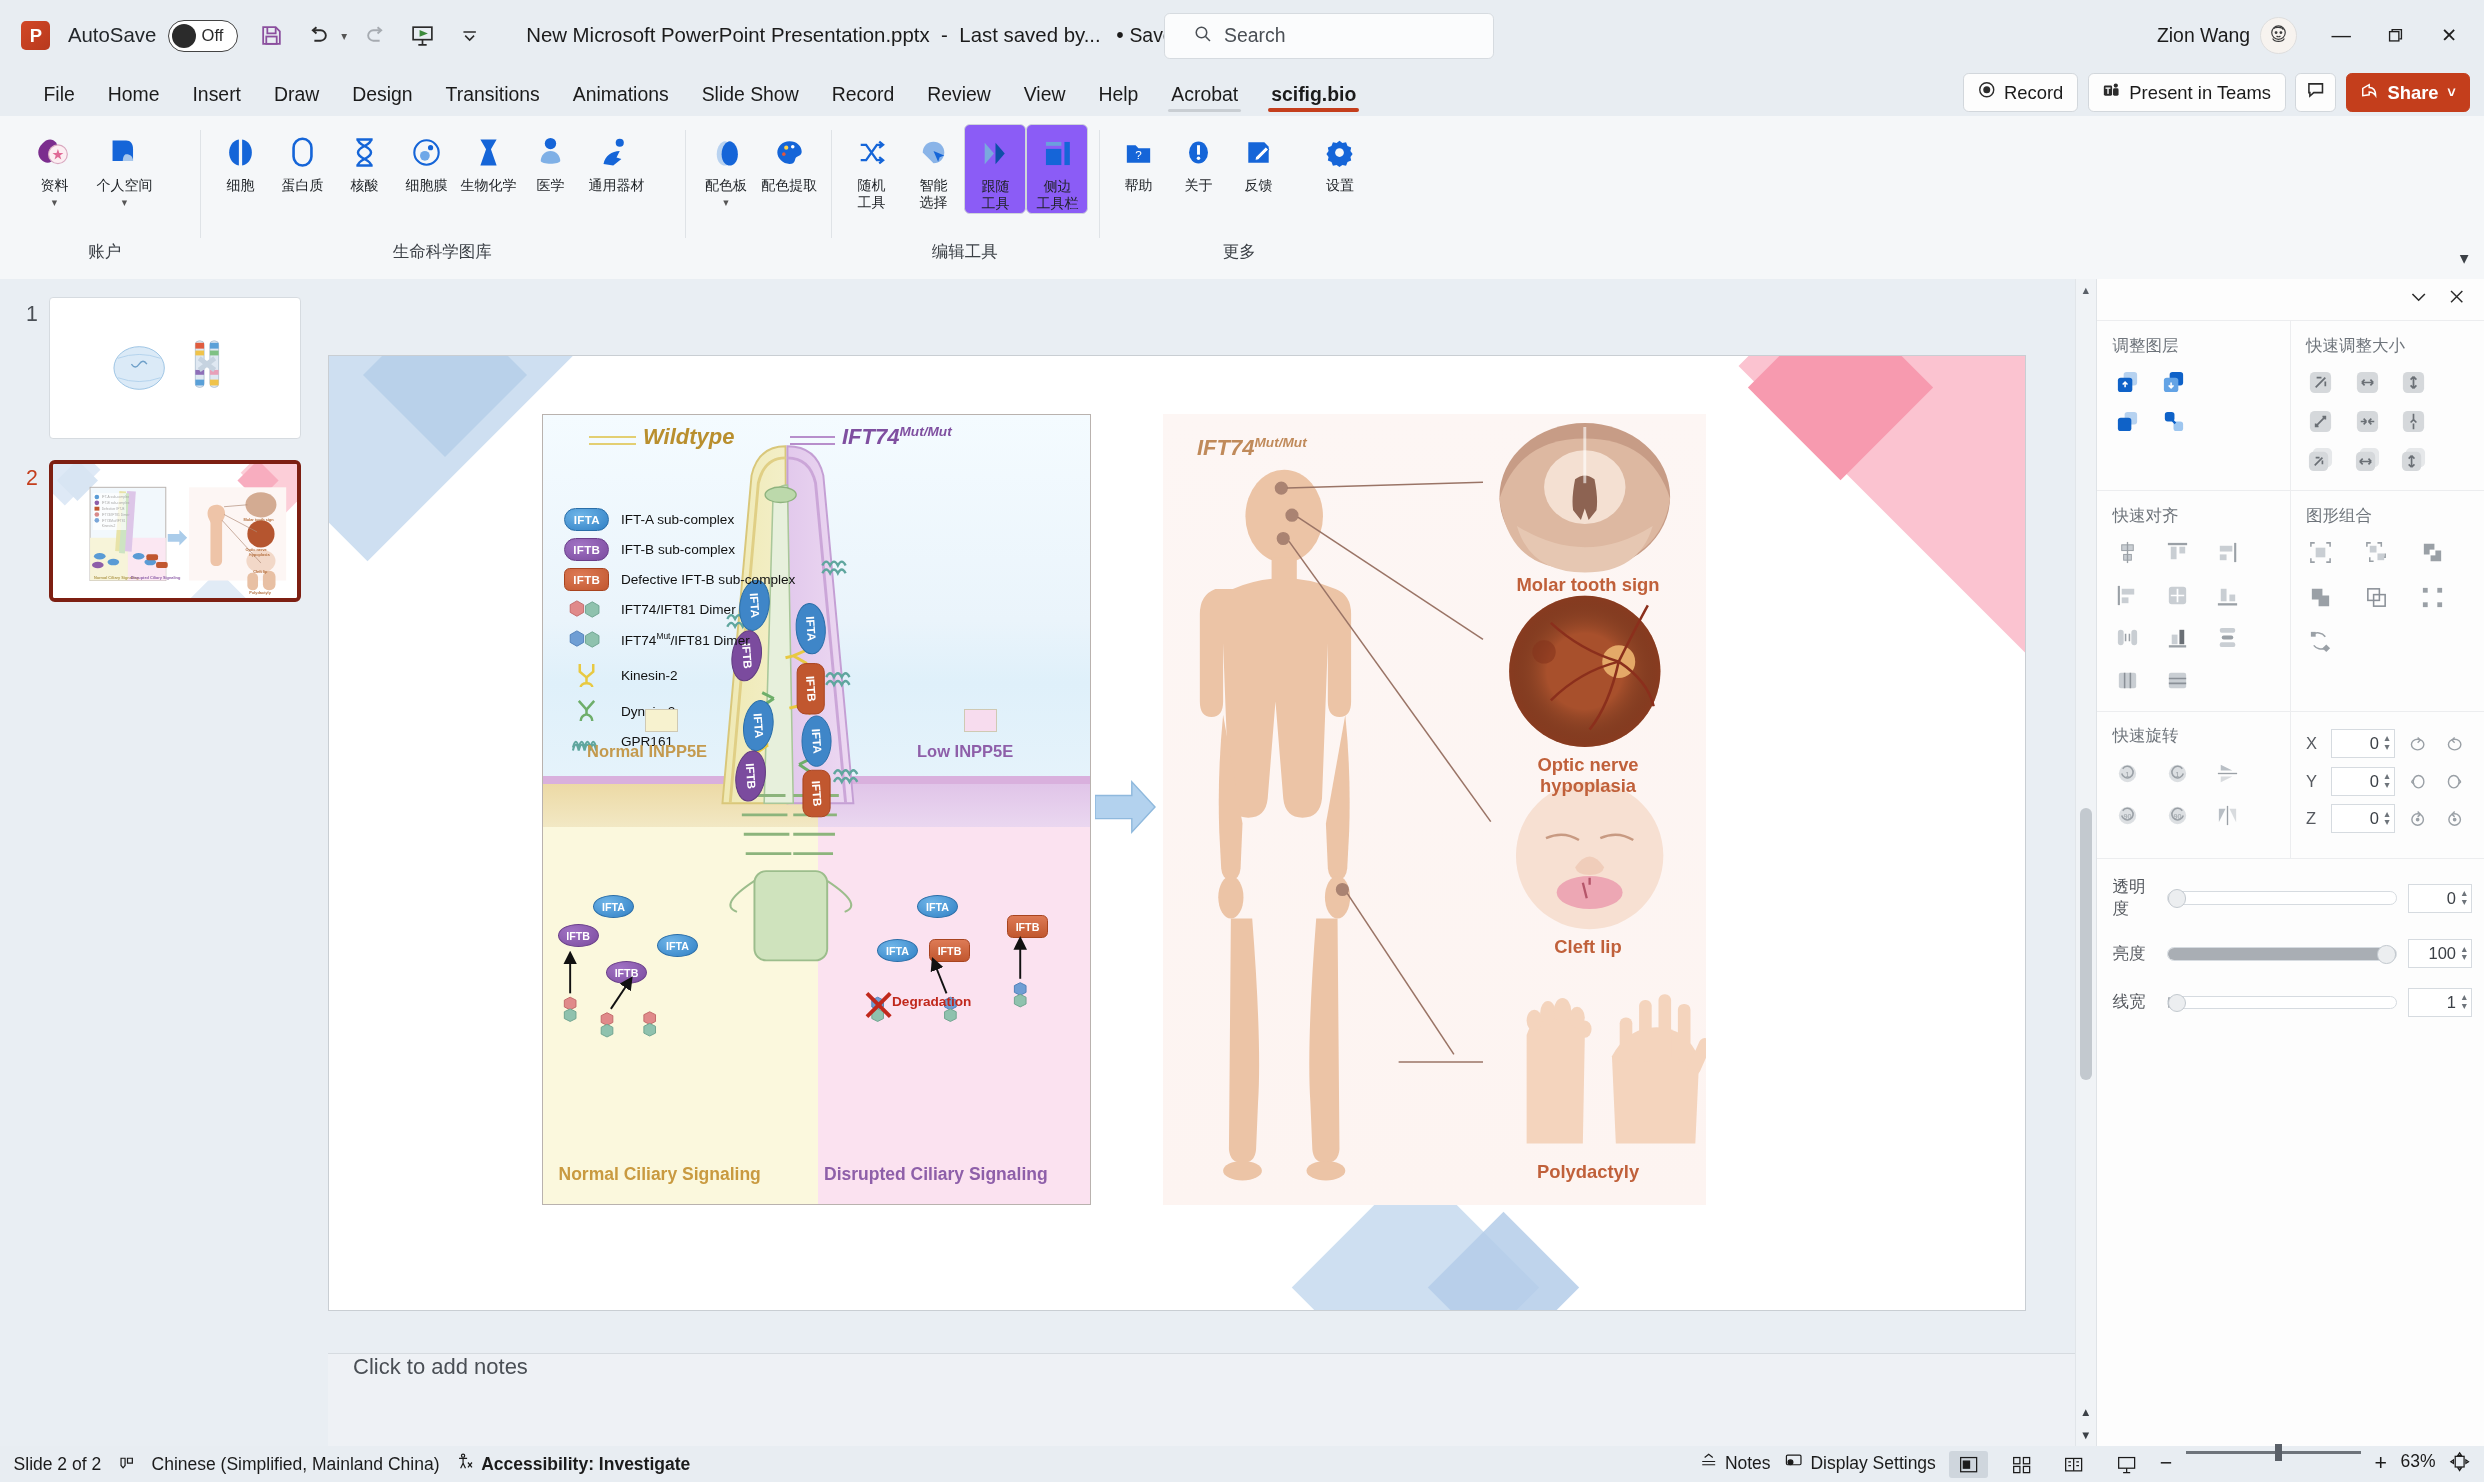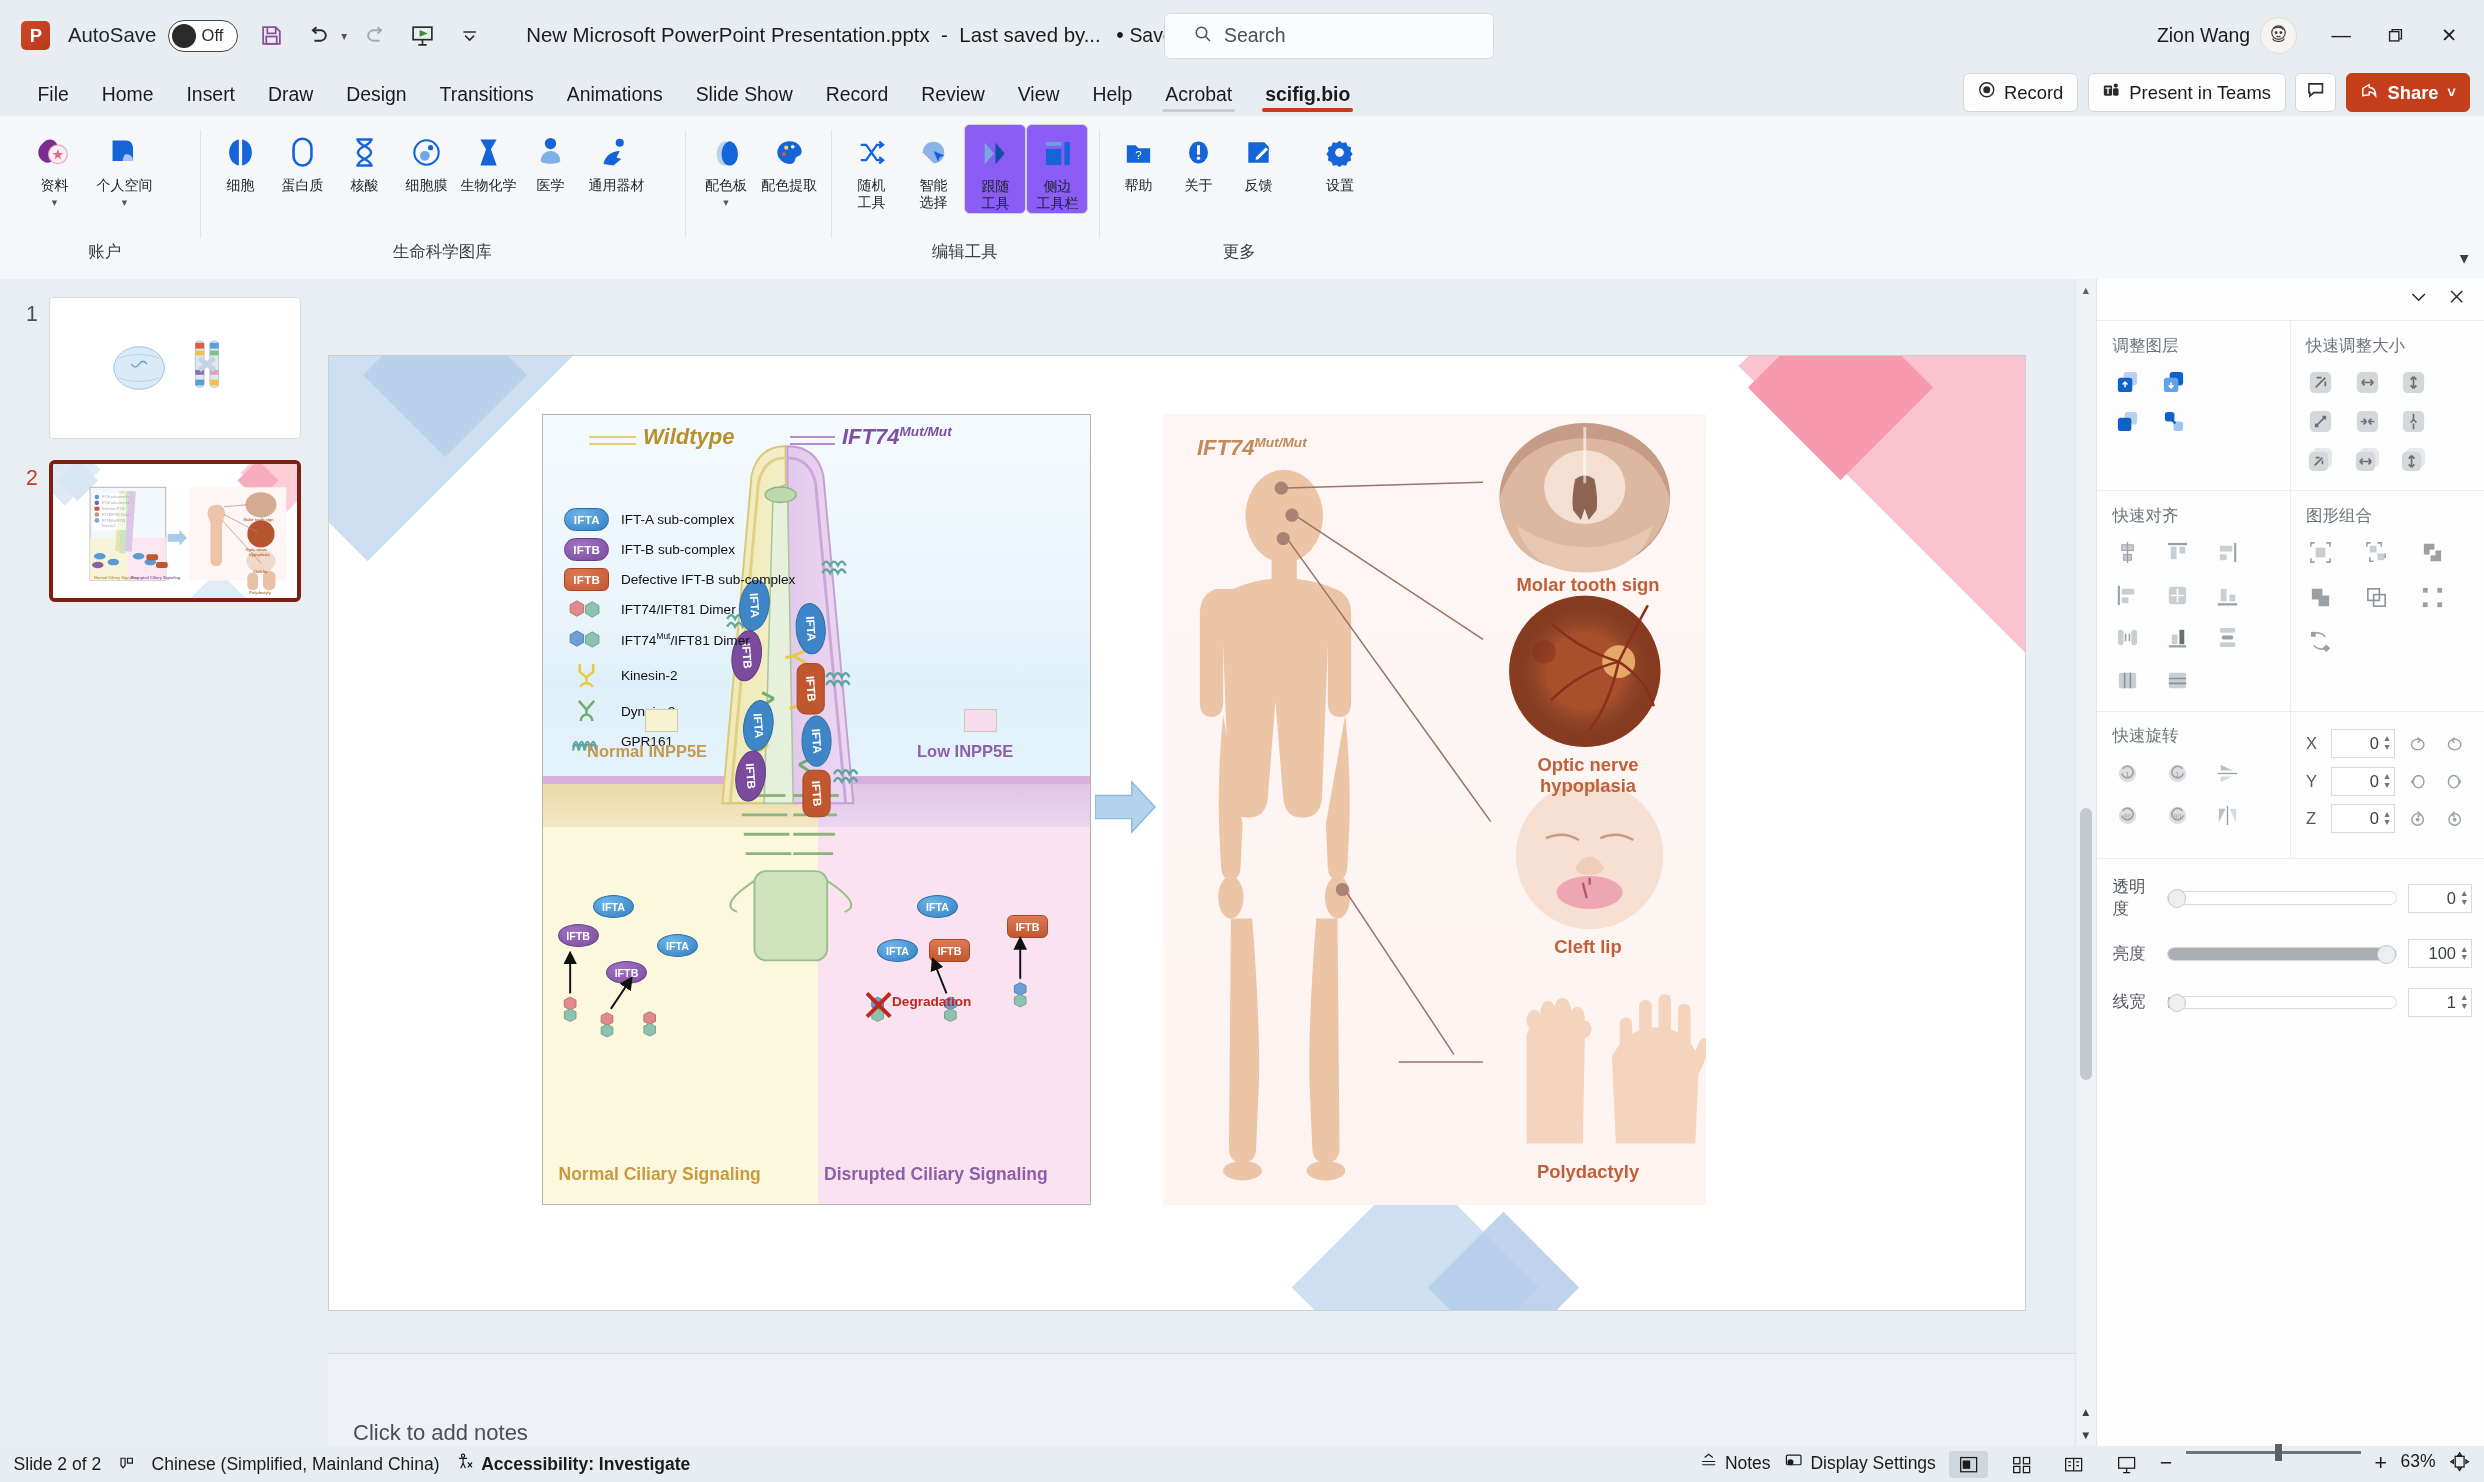--- a/index.html
+++ b/index.html
@@ -55,21 +55,21 @@
     border:1px solid #dedede; display:flex; align-items:center; justify-content:center; margin-right: 17.5px;
   }
   .win-btn {
     width: 54px; height: 49px; display:flex; align-items:center; justify-content:center;
     font-size: 19.4px; color:#202020; cursor:pointer;
   }
 
   
   .ribbon-tabs {
     height: 45px; background: #e8edf2; display:flex; align-items:flex-end;
-    padding-left: 21px; flex-shrink:0; position:relative;
+    padding-left: 27px; flex-shrink:0; position:relative;
   }
   .rtab {
     font-size: 19.4px; color: #1b1b1b; padding: 5.8px 16.5px 9.7px 16.5px; cursor:pointer;
     position:relative; white-space:nowrap;
   }
   .rtab.active { font-weight: bold; color:#1b1b1b; }
   .rtab.active::after {
     content:""; position:absolute; left: 13.6px; right: 13.6px; bottom: 3.9px;
     height: 3.9px; background: #c43e1c; border-radius: 1.9px;
   }
@@ -131,21 +131,21 @@
 
   
   .centerpane { flex:1; display:flex; flex-direction:column; min-width:0; position:relative; }
   .slide-area { flex:1; position:relative; display:flex; align-items:flex-start; justify-content:center; padding-top: 0; }
   .slide {
     position:absolute; left: 347px; top: 344px; width: 1698px; height: 956px;
     background:#fff; border:1px solid #c9ced3; overflow:hidden;
   }
   .notes-bar {
     height: 93px; background:#eef1f5; border-top:1px solid #d6dbe0;
-    display:flex; align-items:flex-end; padding-left: 25px;
+    display:flex; align-items:flex-start; padding-left: 25px;
     margin-left: 0;
   }
   .notes-text { font-size: 22px; color:#4a4f55; }
 
   
   .vscroll {
     width: 21.3px; background:#f0f3f6; position:relative; flex-shrink:0; border-left:1px solid #e1e5e9;
   }
   .vscroll .arrow { height:21.3px; display:flex; align-items:center; justify-content:center; font-size:10.7px; color:#5a6068; }
   .vscroll .thumbbar {

